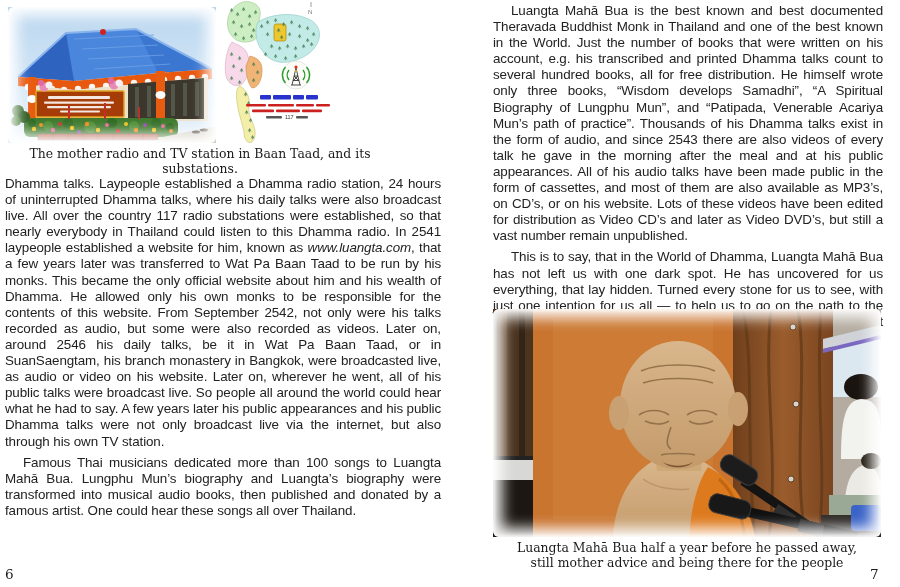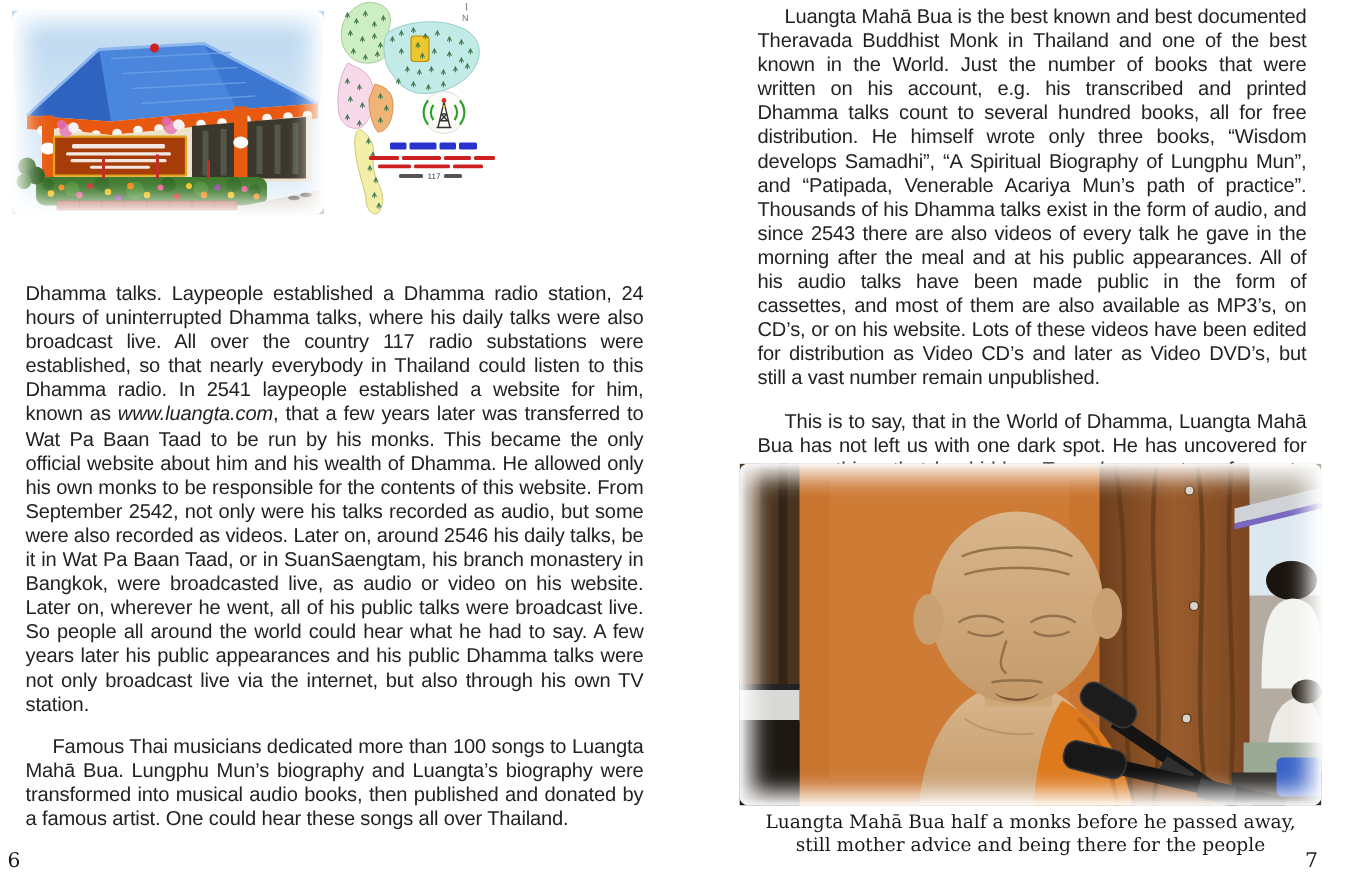--- a/index.html
+++ b/index.html
@@ -1,19 +1,19 @@
 <!DOCTYPE html>
 <html><head>
 <meta charset="utf-8">
 <style>
   html,body{margin:0;padding:0;background:#ffffff;}
   .spread{position:relative;width:900px;height:587px;background:#ffffff;overflow:hidden;
           font-family:"Liberation Sans",sans-serif;color:#1f1f1f;}
   .body-col{position:absolute;}
-  .body-col p{margin:12px;text-align:justify;font-size:13.4px;line-height:16.1px;
+  .body-col p{margin:0;text-align:justify;font-size:13.4px;line-height:16.1px;
               letter-spacing:-0.1px;color:#222;}
   .body-col p.indent{text-indent:18px;margin-top:5px;}
   .serif-caption{position:absolute;font-family:"DejaVu Serif","Liberation Serif",serif;
                  font-size:12.4px;color:#1a1a1a;text-align:center;line-height:15px;}
   .page-num{position:absolute;font-family:"DejaVu Serif","Liberation Serif",serif;
             font-size:13.5px;color:#1a1a1a;}
   .photo-frame{position:absolute;overflow:hidden;}
   .photo-frame svg{display:block;}
   .vignette::after{content:"";position:absolute;inset:0;pointer-events:none;
        box-shadow:inset 0 0 14px 9px rgba(255,255,255,.95), inset 0 0 3px 2px rgba(255,255,255,.6);
@@ -277,20 +277,21 @@
         <rect x="80" y="109.6" width="20" height="2.6" rx="1"></rect>
       </g>
       <g>
         <rect x="44" y="116" width="16" height="2.6" rx="1" fill="#555"></rect>
         <text x="63" y="119.4" font-size="5.4" fill="#333" font-family="Liberation Sans,sans-serif">117</text>
         <rect x="74" y="116" width="12" height="2.6" rx="1" fill="#555"></rect>
       </g>
     </svg>
   </div>
 
+  <div class="serif-caption" style="left:0px;top:146px;width:400px;">The mother radio and TV station in Baan Taad, and its substations.</div>
 
   <div class="body-col" style="left:5px;top:176px;width:436px;">
     <p><span>Dhamma talks. Laypeople established a Dhamma radio station, 24 hours of uninterrupted Dhamma talks, where his daily talks were also broadcast live. All over the country 117 radio substations were established, so that nearly everybody in Thailand could listen to this Dhamma radio. In 2541 laypeople established a website for him, known as </span><i class="url">www.luangta.com</i><span>, that a few years later was transferred to Wat Pa Baan Taad to be run by his monks.  This became the only official website about him and his wealth of Dhamma. He allowed only his own monks to be responsible for the contents of this website. From September 2542, not only were his talks recorded as audio, but some were also recorded as videos. Later on, around 2546 his daily talks, be it in Wat Pa Baan Taad, or in SuanSaengtam, his branch monastery in Bangkok, were broadcasted live, as audio or video on his website. Later on, wherever he went, all of his public talks were broadcast live. So people all around the world could hear what he had to say. A few years later his public appearances and his public Dhamma talks were not only broadcast live via the internet, but also through his own TV station.</span></p>
     <p class="indent">Famous Thai musicians dedicated more than 100 songs to Luangta Mahā Bua. Lungphu Mun’s biography and Luangta’s biography were transformed into musical audio books, then published and donated by a famous artist. One could hear these songs all over Thailand.</p>
   </div>
 
   <div class="page-num" style="left:5px;top:566px;">6</div>
 
   <div class="body-col" style="left:493px;top:3px;width:390px;">
     <p class="indent" style="margin-top:0;">Luangta Mahā Bua is the best known and best documented Theravada Buddhist Monk in Thailand and one of the best known in the World. Just the number of books that were written on his account, e.g. his transcribed and printed Dhamma talks count to several hundred books, all for free distribution. He himself wrote only three books, “Wisdom develops Samadhi”, “A Spiritual Biography of Lungphu Mun”, and “Patipada, Venerable Acariya Mun’s path of practice”. Thousands of his Dhamma talks exist in the form of audio, and since 2543 there are also videos of every talk he gave in the morning after the meal and at his public appearances. All of his audio talks have been made public in the form of cassettes, and most of them are also available as MP3’s, on CD’s, or on his website. Lots of these videos have been edited for distribution as Video CD’s and later as Video DVD’s, but still a vast number remain unpublished.</p>
@@ -387,19 +388,19 @@
         <g>
           <line x1="364" y1="228" x2="242" y2="200" stroke="#101010" stroke-width="10"></line>
           <rect x="216" y="188" width="42" height="19" rx="8" transform="rotate(14 237 197)" fill="#181818" stroke="#383838"></rect>
           <line x1="330" y1="222" x2="306" y2="216" stroke="#2a2a2a" stroke-width="13"></line>
         </g>
       </g>
     </svg>
   </div>
 
   <div class="serif-caption" style="left:493px;top:540px;width:388px;">
-    <div>Luangta Mahā Bua half a monks before he passed away,</div>
+    <div>Luangta Mahā Bua half a year before he passed away,</div>
     <div>still mother advice and being there for the people</div>
   </div>
 
   <div class="page-num" style="left:870px;top:566px;">7</div>
 
 </div>
 
 </body></html>

